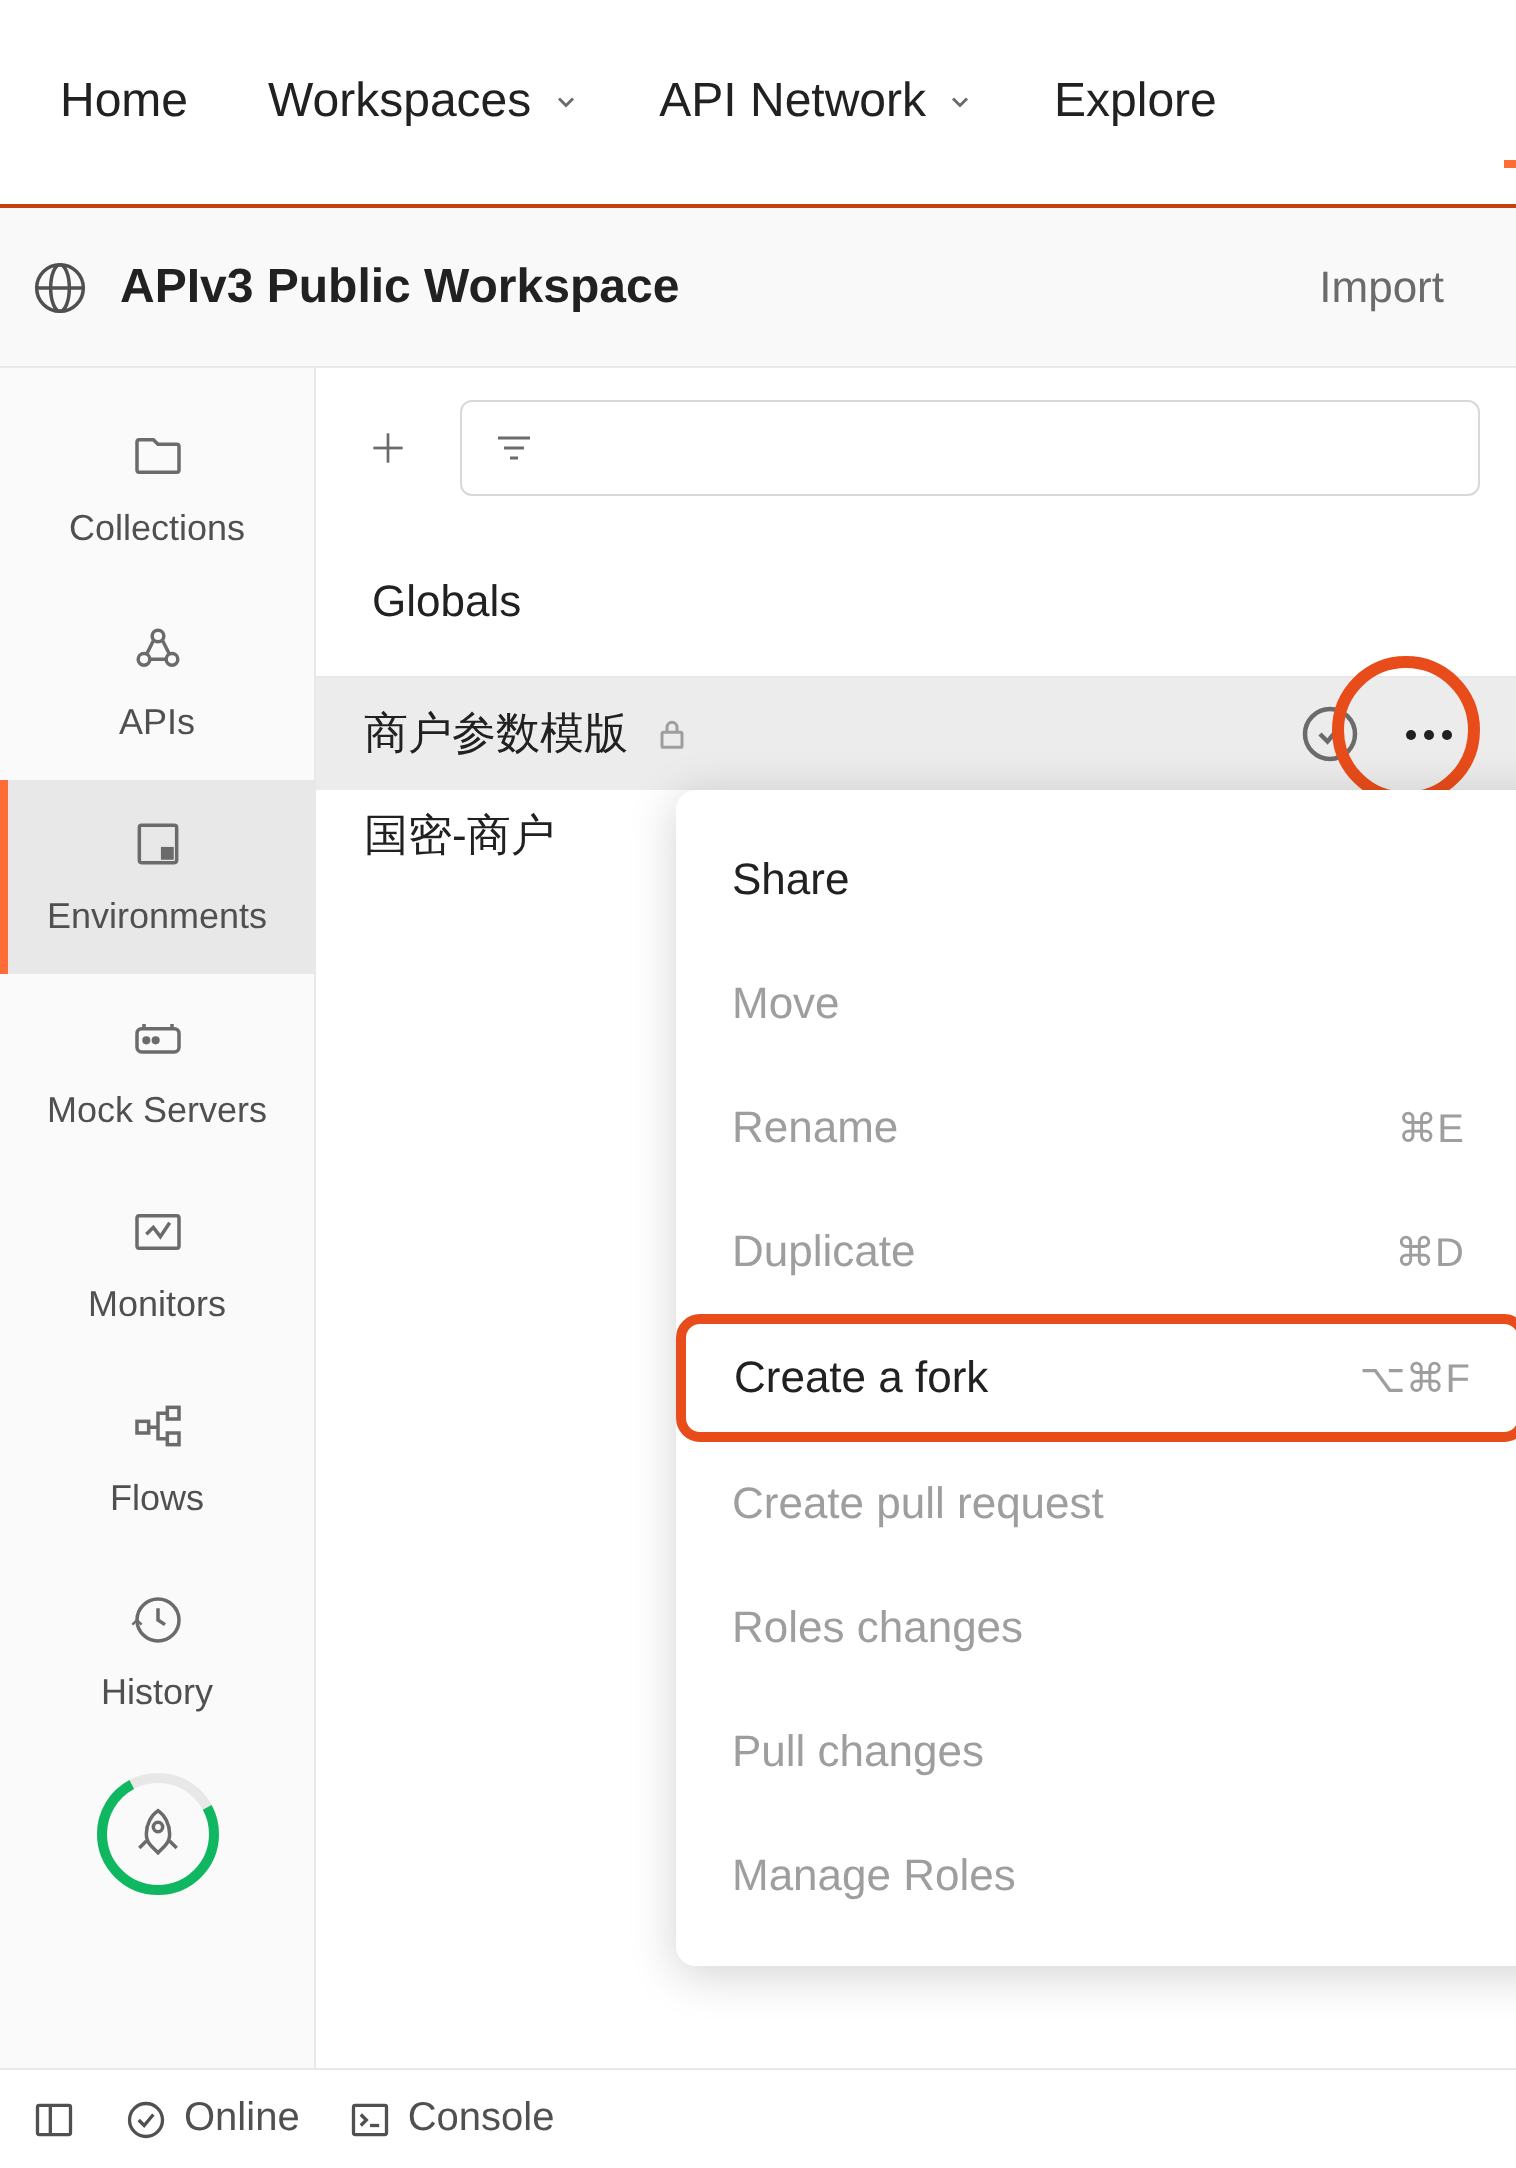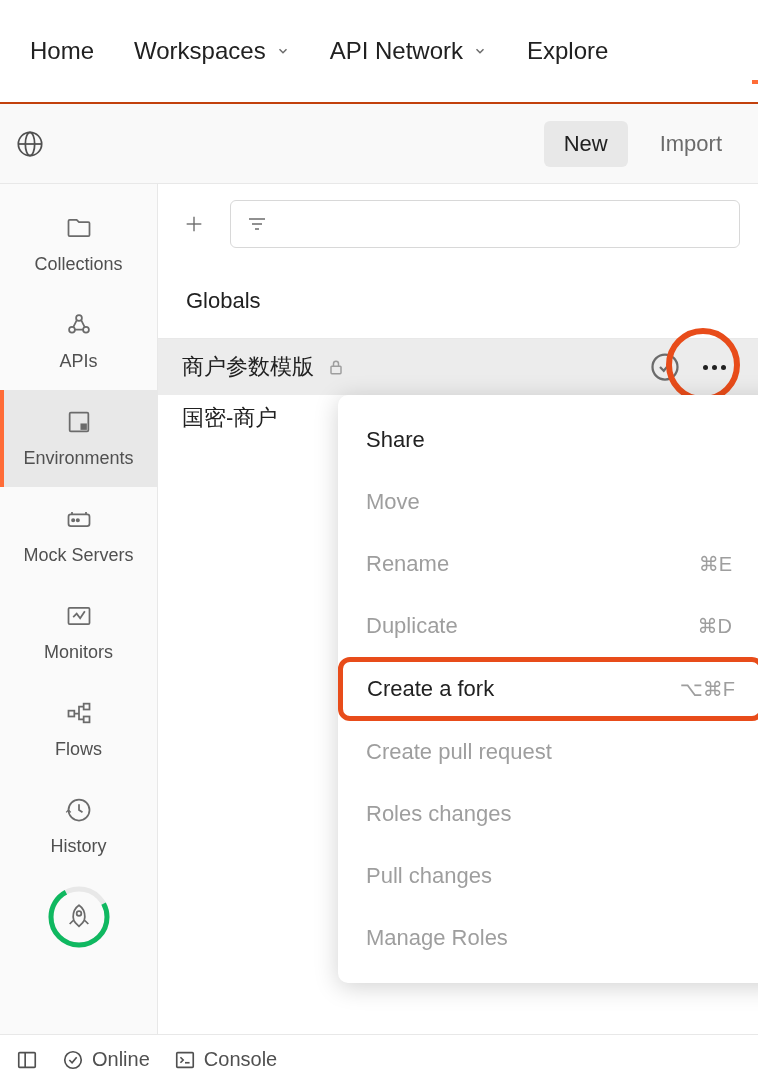--- a/index.html
+++ b/index.html
@@ -82,23 +82,23 @@
 
 <div class="orange-tick"></div>
 
 <div class="workspace-bar">
   <div class="workspace-left">
     <svg class="globe-icon" viewBox="0 0 24 24" fill="none" stroke="#505050" stroke-width="1.5">
         <circle cx="12" cy="12" r="10"></circle>
         <ellipse cx="12" cy="12" rx="4" ry="10"></ellipse>
         <line x1="2" y1="12" x2="22" y2="12"></line>
       </svg>
+    <span class="workspace-title">APIv3 Public Workspace</span>
   </div>
   <div class="workspace-actions">
-    <button class="btn btn-new">New</button>
     <button class="btn btn-import">Import</button>
   </div>
 </div>
 
 <div class="main-area">
   <div class="sidebar">
     <div class="sidebar-item">
       <svg class="sidebar-icon" viewBox="0 0 24 24">
           <path d="M3 6a1 1 0 011-1h6l2 2h8a1 1 0 011 1v10a1 1 0 01-1 1H4a1 1 0 01-1-1V6z"></path>
         </svg>

